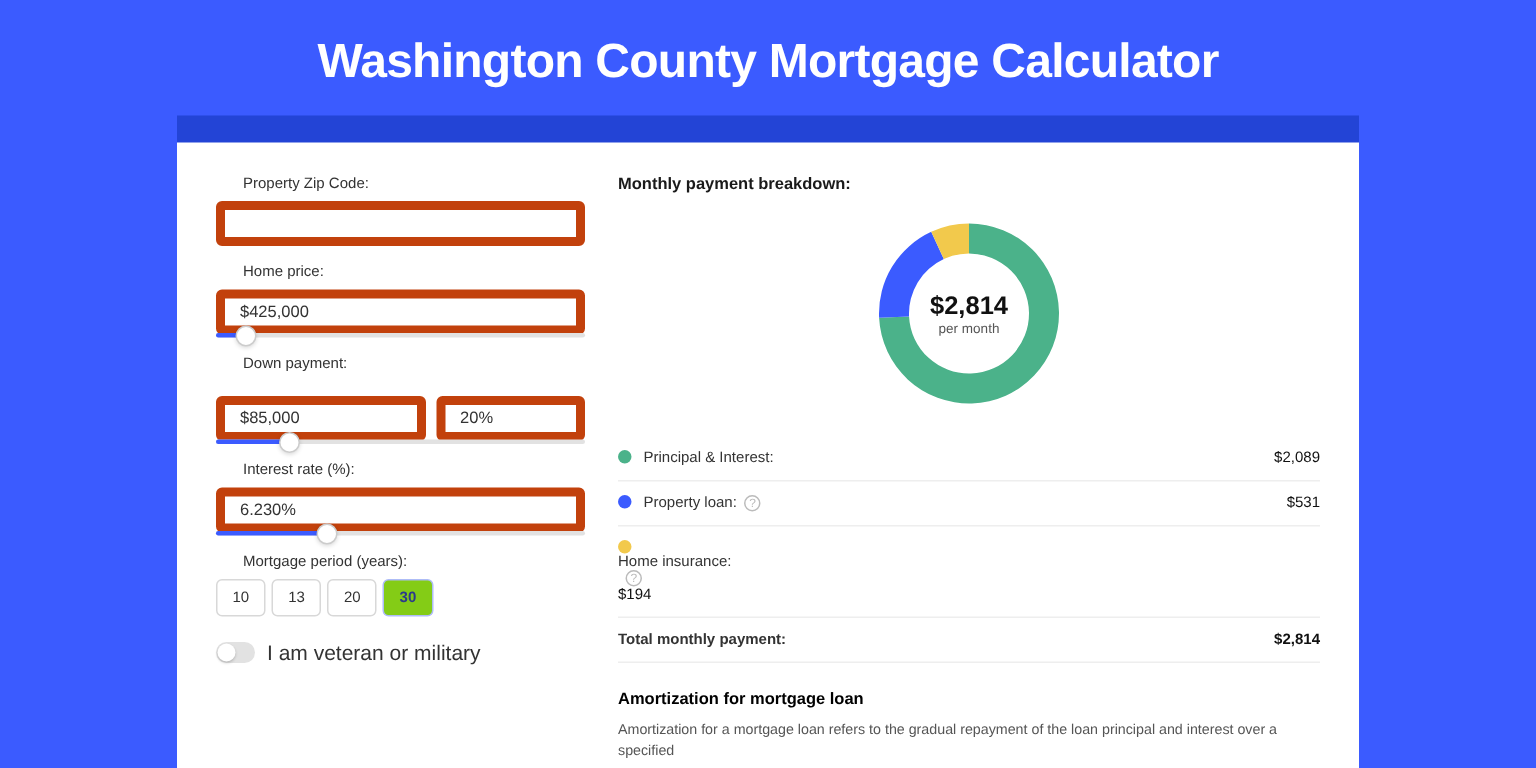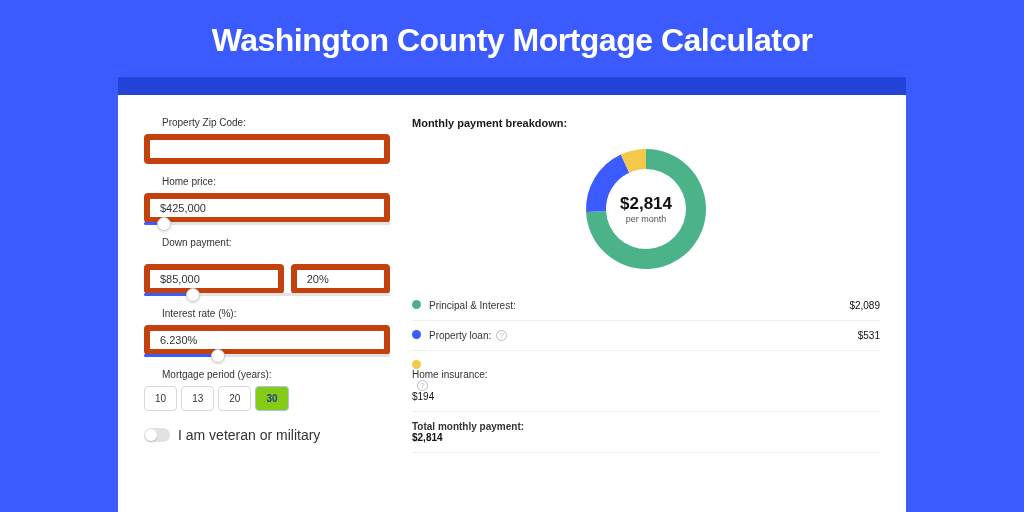--- a/index.html
+++ b/index.html
@@ -326,17 +326,21 @@
               <span class="legend-value">$194</span>
             </div>
           </div>
 
         <div class="legend-row total-row">
           <span class="legend-label">Total monthly payment:</span>
           <span class="legend-spacer"></span>
           <span class="legend-value">$2,814</span>
         </div>
 
+        <div class="amort">
+          <div class="amort-title">Amortization for mortgage loan</div>
+          <div class="amort-text">Amortization for a mortgage loan refers to the gradual repayment of the loan principal and interest over a specified</div>
+        </div>
       </div>
 
     </div>
   </div>
 </div>
 
 </body></html>

